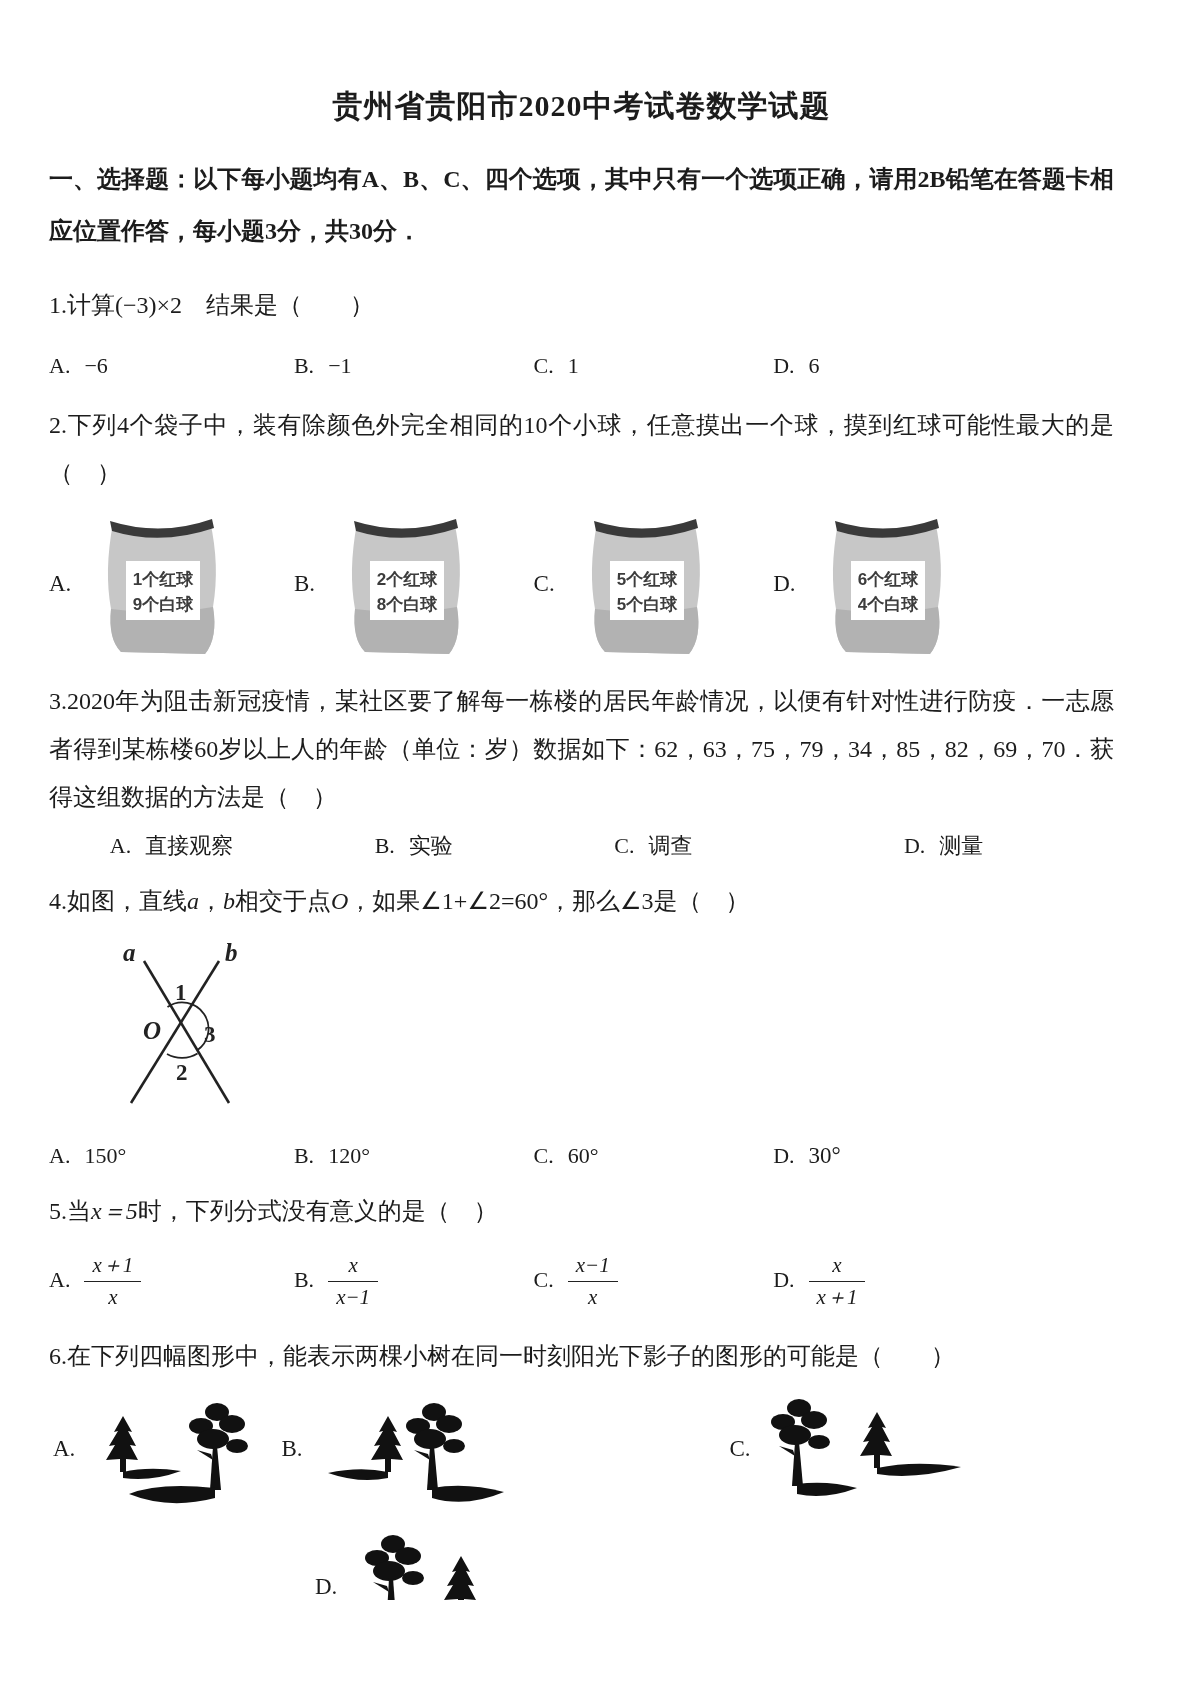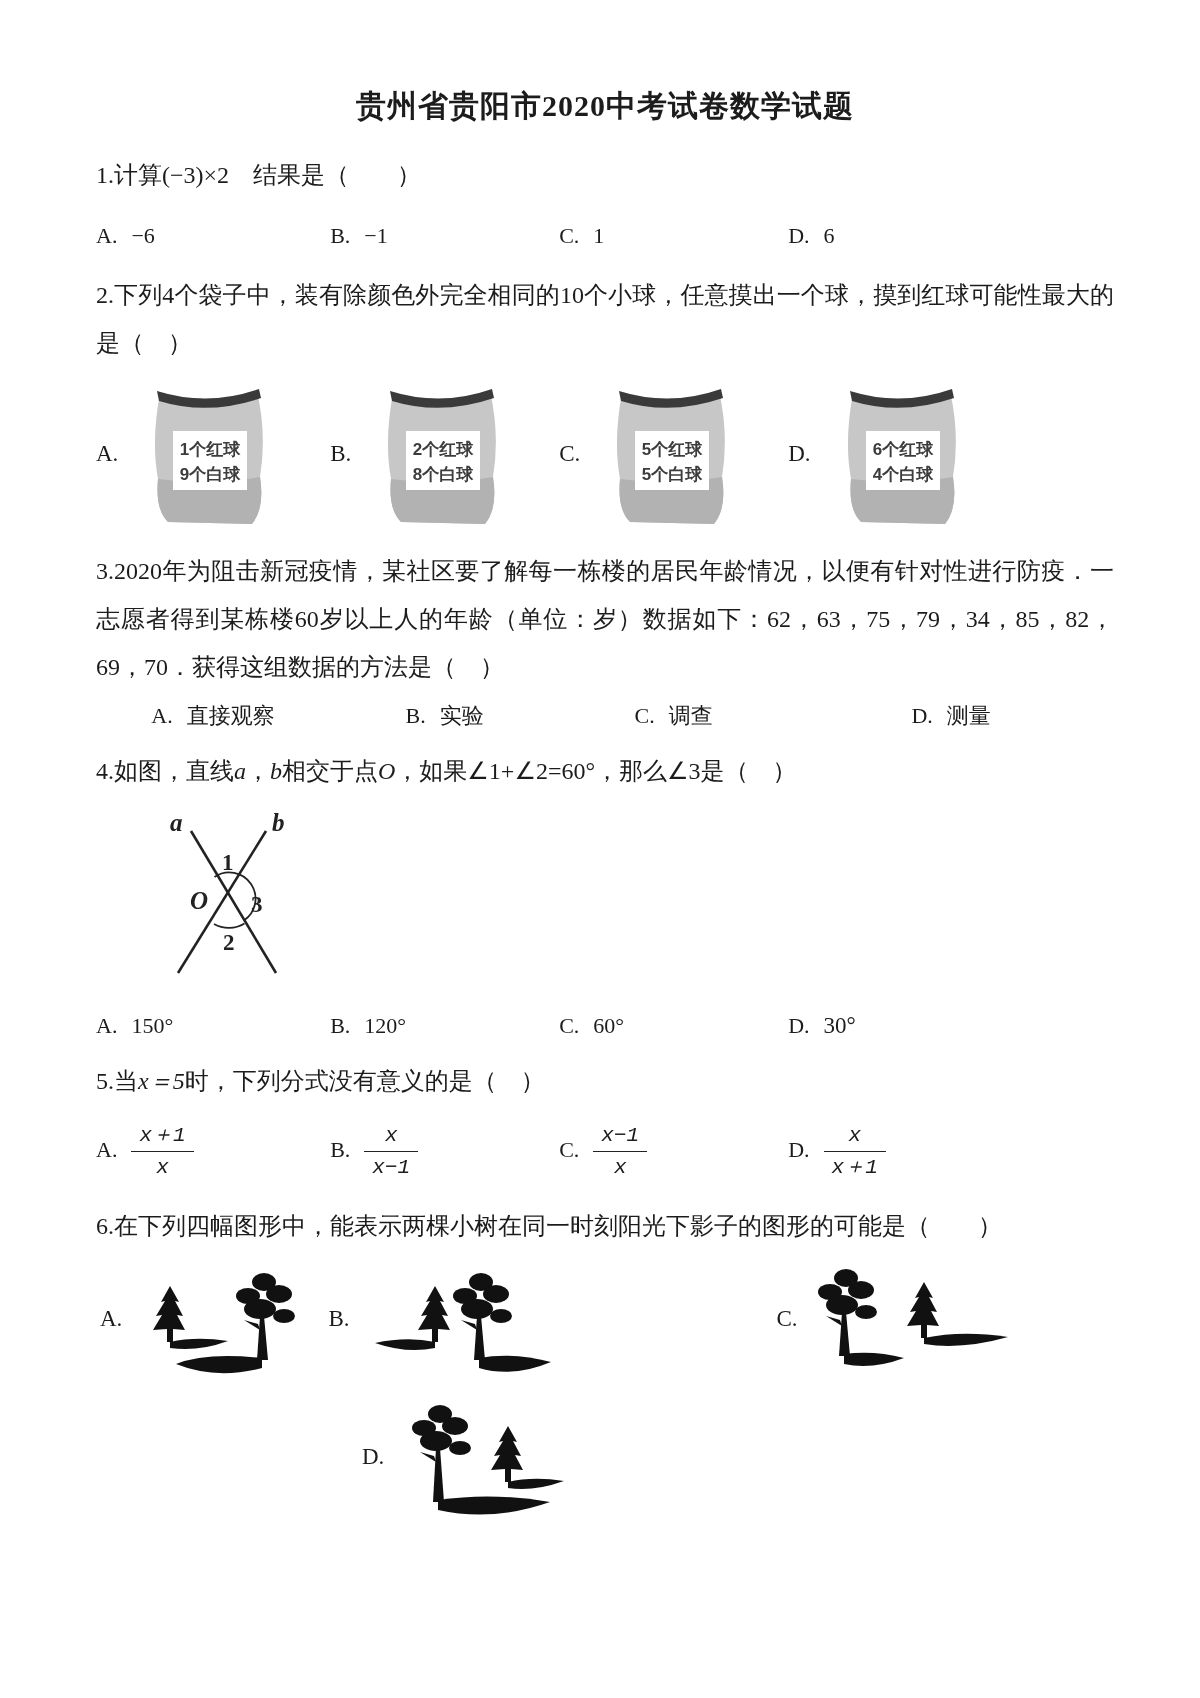--- a/index.html
+++ b/index.html
@@ -4,21 +4,21 @@
 <style>
   * { margin:0; padding:0; box-sizing:border-box; }
   html,body { background:#ffffff; }
   body {
     width:1200px; height:1698px;
     font-family:"Liberation Serif","DejaVu Serif",serif;
     color:#1c1c1c;
   }
   .page {
     width:1200px; height:1600px;
-    padding:86px 86px 0 96px;
+    padding:86px 86px 0 49px;
     overflow:hidden; position:relative;
   }
   .title {
     text-align:center;
     font-size:30px; font-weight:bold;
     letter-spacing:1px;
   }
   .section-head {
     margin-top:26px;
     font-size:24px; font-weight:bold;
@@ -46,41 +46,42 @@
   .bag-svg { display:block; }
   .bag-text { font-family:"Liberation Sans","DejaVu Sans",sans-serif; font-weight:bold; font-size:17px; fill:#3c3c3c; }
   
   .diagram-wrap { margin:10px 0 0 42px; }
   .diag-label { font-family:"Liberation Serif",serif; font-style:italic; font-weight:bold; font-size:25px; fill:#222; }
   .diag-num { font-family:"Liberation Serif",serif; font-weight:bold; font-size:23px; fill:#222; }
   
   .opts-frac { margin-top:18px; align-items:center; }
   .frac {
     display:inline-block; text-align:center; vertical-align:middle;
-    font-family:Liberation Mono, monospace; font-style:italic;
+    font-family:Liberation Serif, serif; font-style:italic;
     font-size:21px; line-height:1.2;
   }
   .frac .num { display:block; padding:0 8px 3px; border-bottom:1.6px solid #222; }
   .frac .den { display:block; padding:3px 8px 0; }
   
   .trees-row { margin-top:14px; display:flex; align-items:flex-start; }
   .tree-item { display:flex; align-items:flex-start; }
   .tree-item .t-label { font-size:23px; margin-top:42px; }
   .tree-svg { margin-left:14px; }
   .d-row { margin-top:4px; display:flex; align-items:flex-start; }
   .d-row .t-label { margin-left:266px; font-size:23px; margin-top:46px; }
   .sil { fill:#111; }
 </style>
 </head>
 <body>
 
 <div class="page">
 
   <h1 class="title">贵州省贵阳市2020中考试卷数学试题</h1>
 
+  <p class="section-head">一、选择题：以下每小题均有A、B、C、四个选项，其中只有一个选项正确，请用2B铅笔在答题卡相应位置作答，每小题3分，共30分．</p>
 
   <p class="qtext" style="margin-top:24px;"><span>1.计算</span><span class="mathup">(−3)×2</span><span>　结果是（　　）</span></p>
   <div class="opts opts-plain">
     <div class="opt"><span class="ol">A.</span><span class="mathup">−6</span></div>
     <div class="opt"><span class="ol">B.</span><span class="mathup">−1</span></div>
     <div class="opt"><span class="ol">C.</span><span class="mathup">1</span></div>
     <div class="opt"><span class="ol">D.</span><span class="mathup">6</span></div>
   </div>
 
   <p class="qtext mt-q">2.下列4个袋子中，装有除颜色外完全相同的10个小球，任意摸出一个球，摸到红球可能性最大的是（　）</p>

